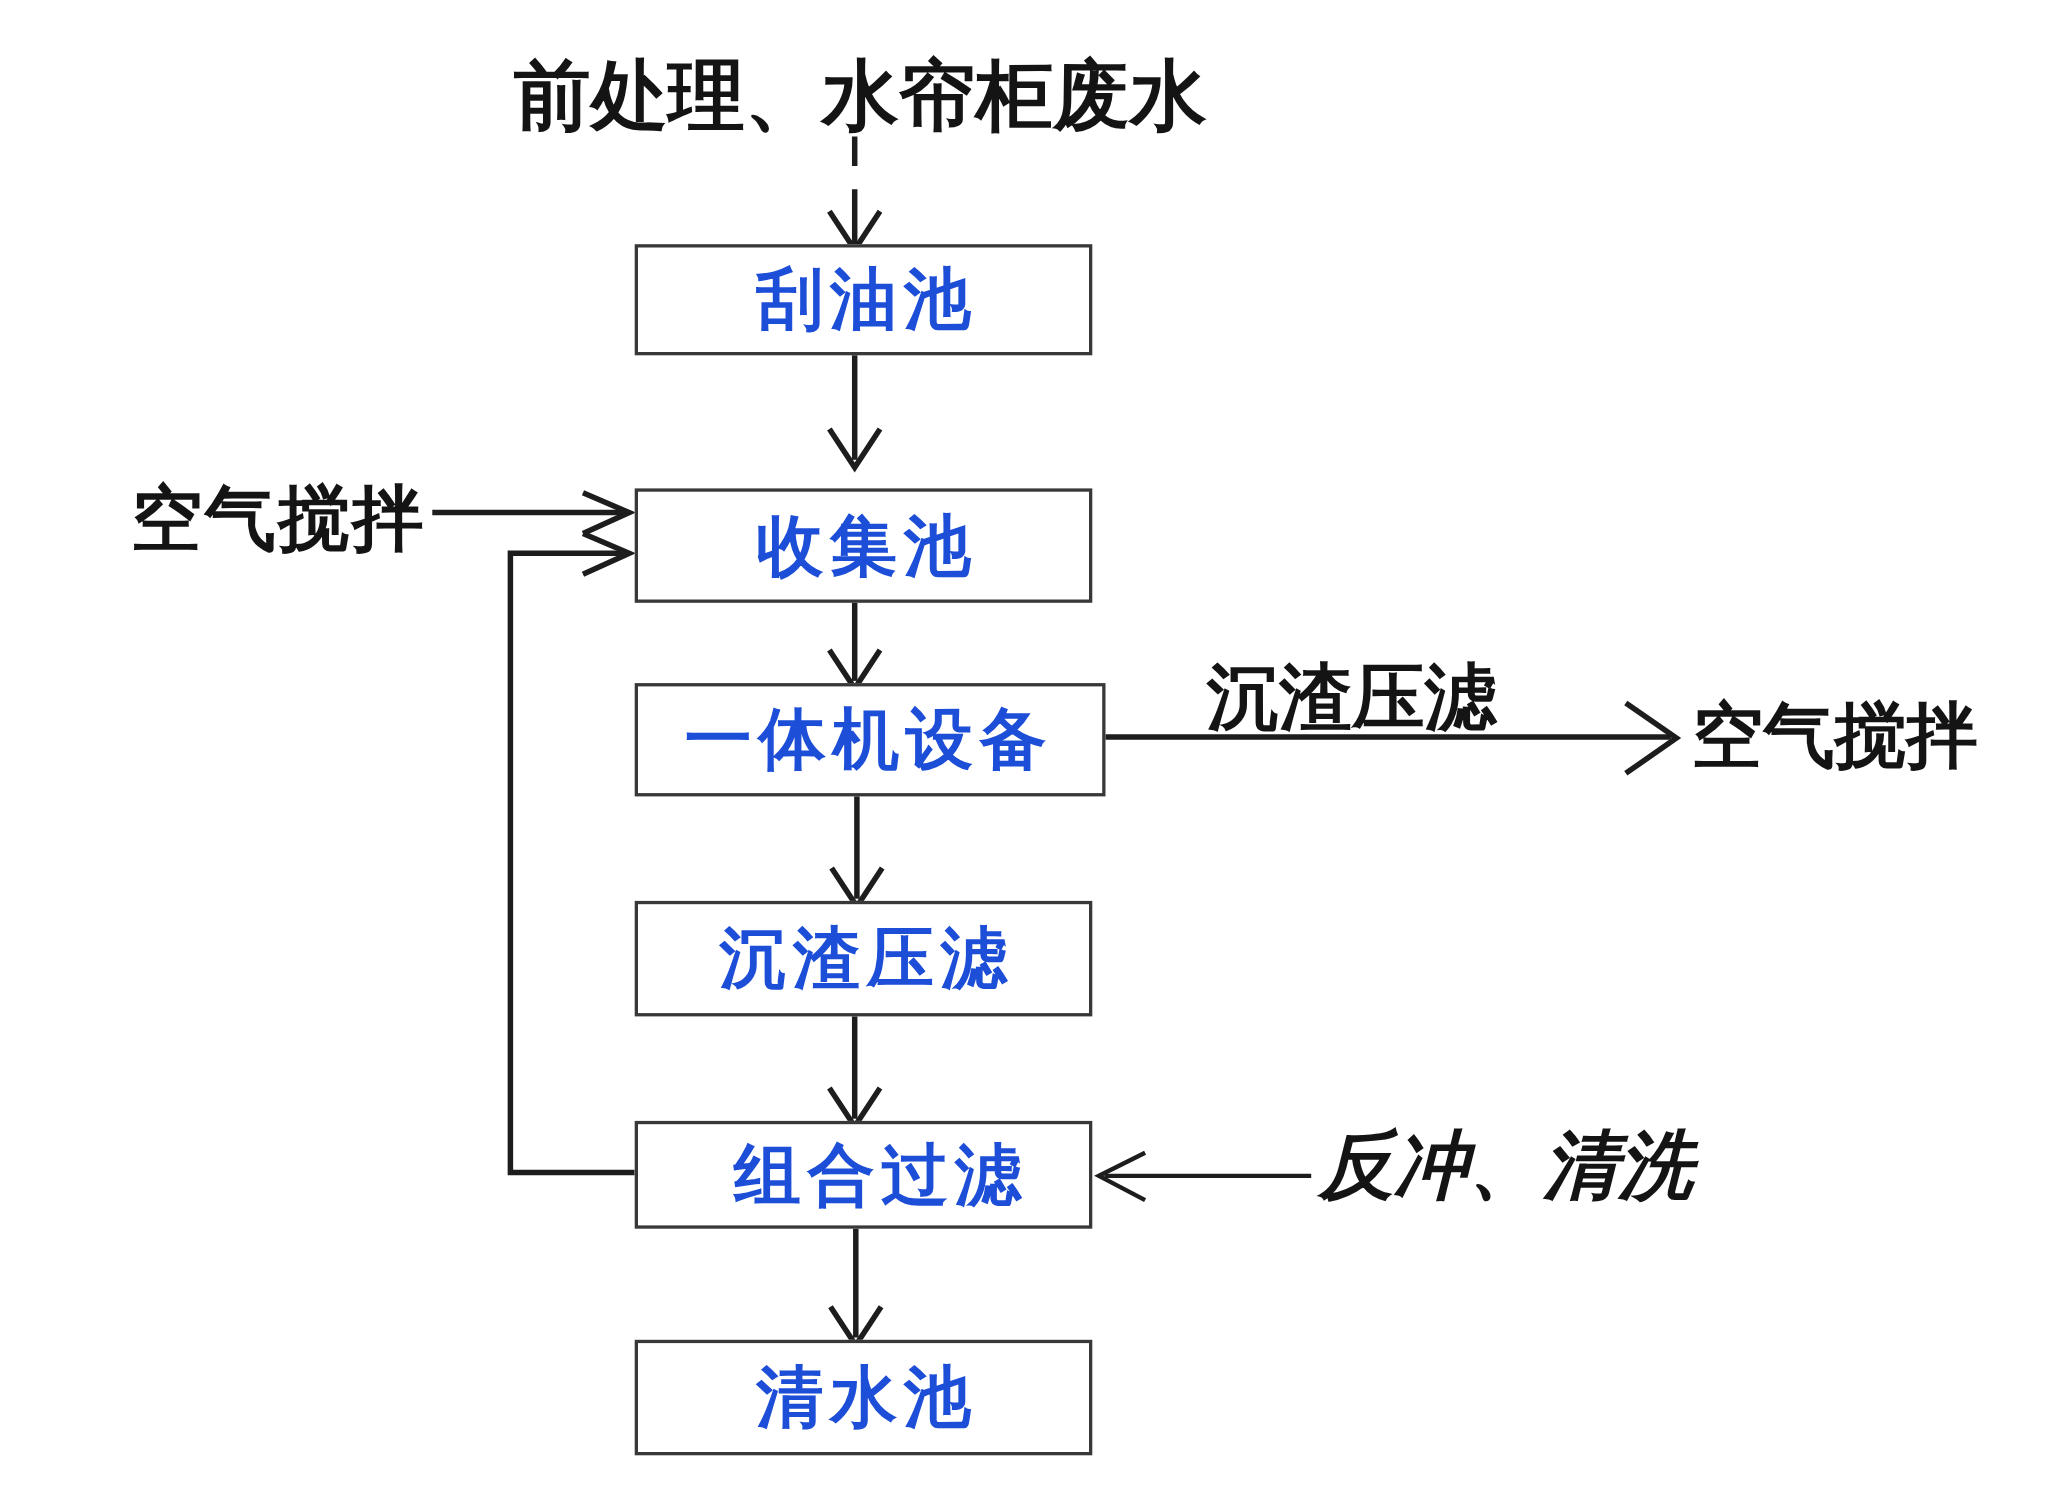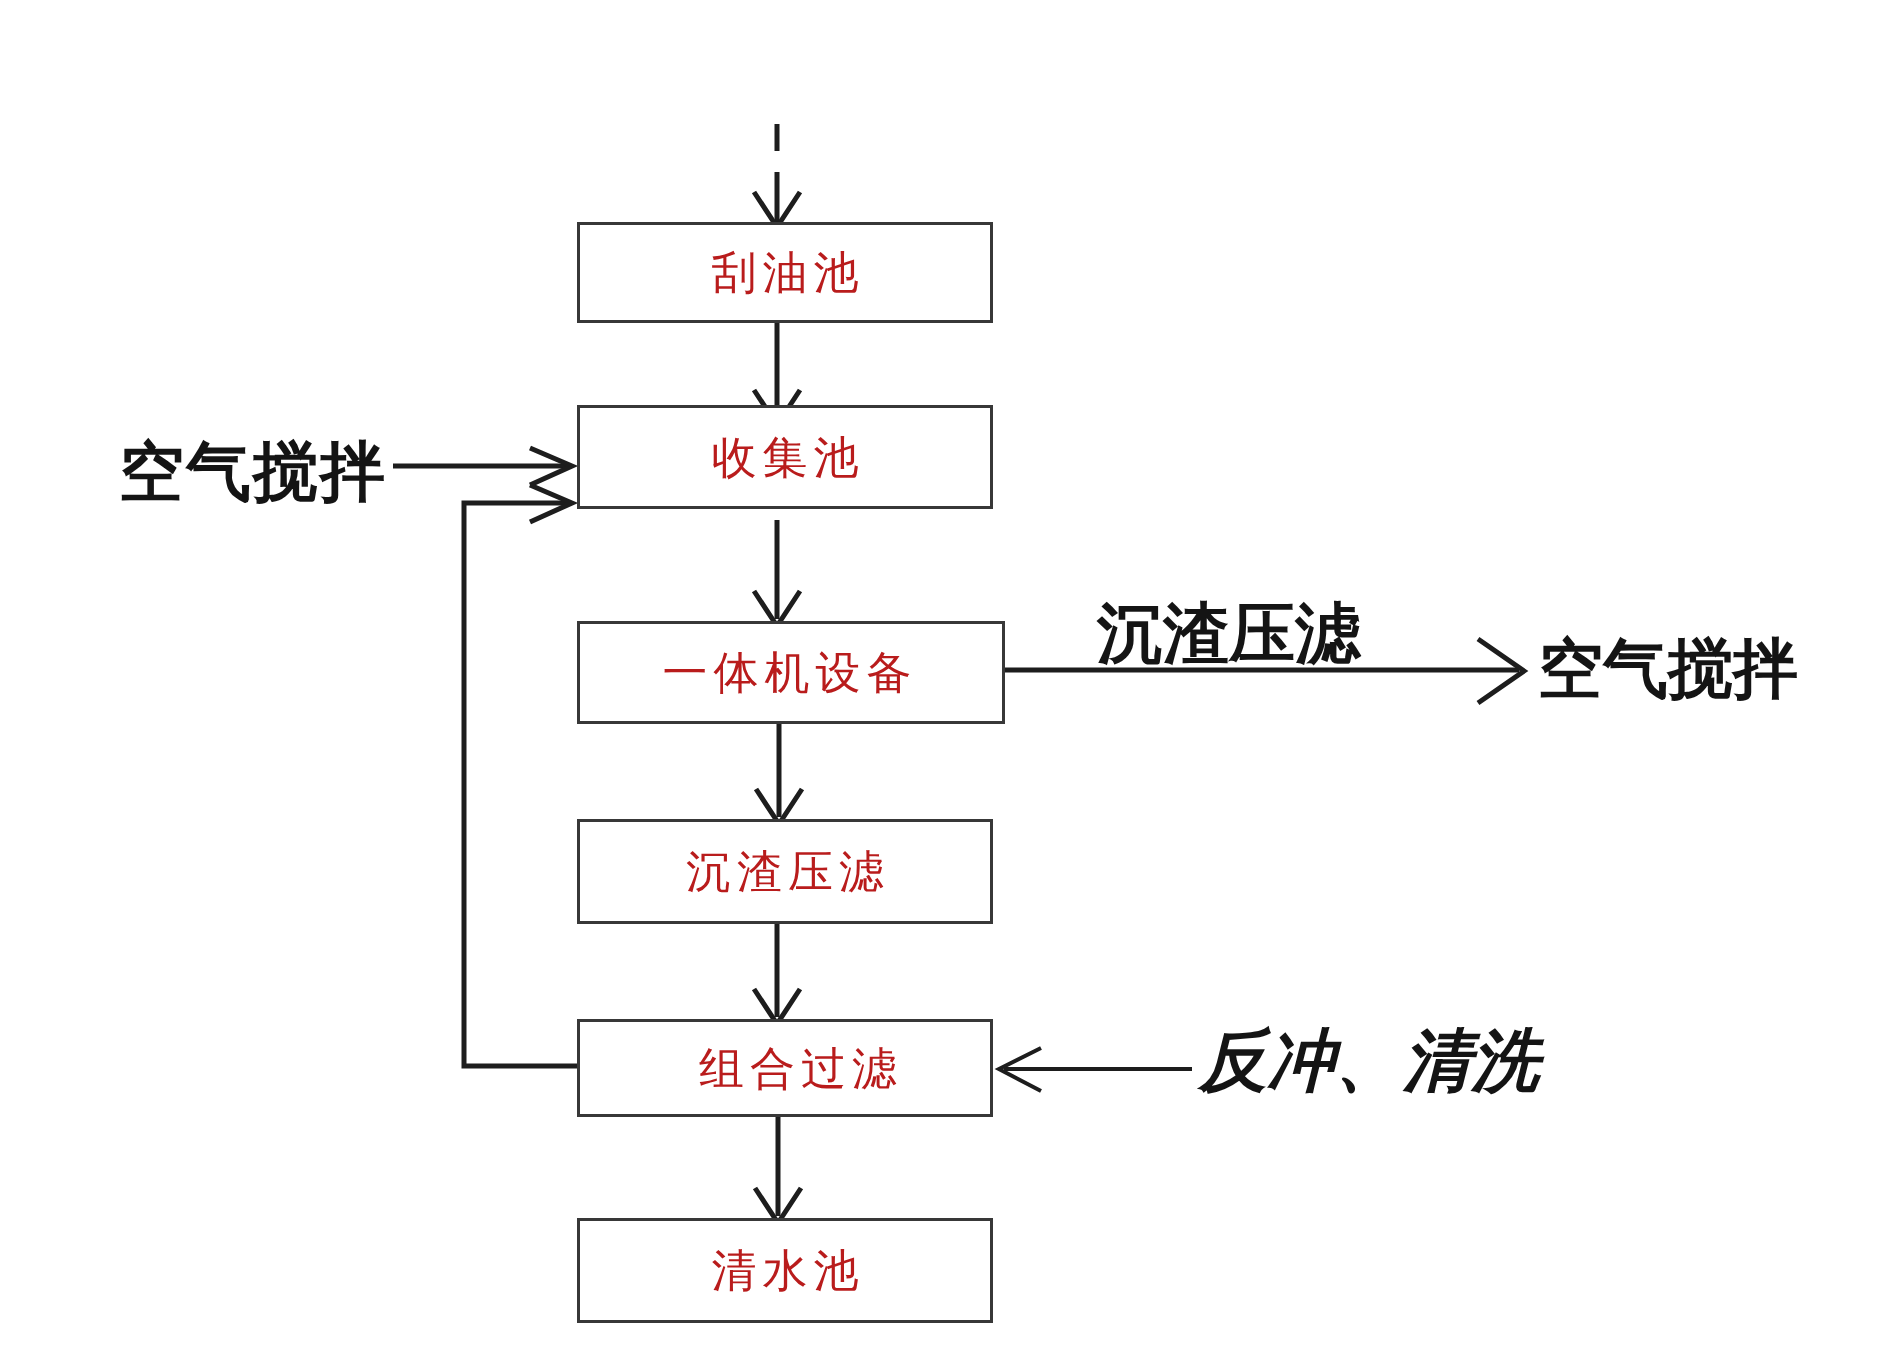--- a/index.html
+++ b/index.html
@@ -26,37 +26,37 @@
     position: absolute;
     left: 577px;
     width: 410px;
     border: 3px solid #383838;
     background: #ffffff;
     display: flex;
     align-items: center;
     justify-content: center;
   }
   .node span {
-    font-size: 45px;
-    font-weight: 400;
-    color: #b91c1c;
+    font-size: 61px;
+    font-weight: 700;
+    color: #1d4ed8;
     letter-spacing: 6px;
     margin-right: -6px;
     line-height: 1;
     white-space: nowrap;
   }
   .flabel {
     position: absolute;
     font-weight: 700;
     color: #141414;
     line-height: 1;
     white-space: nowrap;
   }
   #box-scrape  { top: 222px; height: 95px;  }
-  #box-collect { top: 405px; height: 98px;  }
+  #box-collect { top: 444px; height: 98px;  }
   #box-machine { top: 621px; height: 97px; padding-left: 12px;  }
   #box-machine span { margin-right: 14px; }
   #box-middle  { top: 819px; height: 99px;  }
   #box-filter  { top: 1019px; height: 92px; }
   #box-filter span { margin-left: 26px; }
   #box-clean   { top: 1218px; height: 99px; }
 
   #label-source      { left: 467px;  top: 52px;   font-size: 70px; letter-spacing: 0px; }
   #label-air         { left: 119px;  top: 439px;  font-size: 65px; letter-spacing: 2px; }
   #label-sludge      { left: 1097px; top: 600px;  font-size: 66px; letter-spacing: 0px; }
@@ -114,20 +114,21 @@
       <line x1="995" y1="670" x2="1519" y2="670"></line>
       <polyline points="1478,639 1524,671 1478,703"></polyline>
     </g>
 
     <g>
       <line x1="1192" y1="1069" x2="1004" y2="1069" stroke-width="4"></line>
       <polyline points="1041,1048 999,1069 1041,1091" stroke-width="4"></polyline>
     </g>
   </svg>
 
+  <div class="flabel" id="label-source">前处理、水帘柜废水</div>
 
   <div class="node" id="box-scrape">
     <span>刮油池</span>
   </div>
   <div class="node" id="box-collect">
     <span>收集池</span>
   </div>
   <div class="node" id="box-machine">
     <span>一体机设备</span>
   </div>

